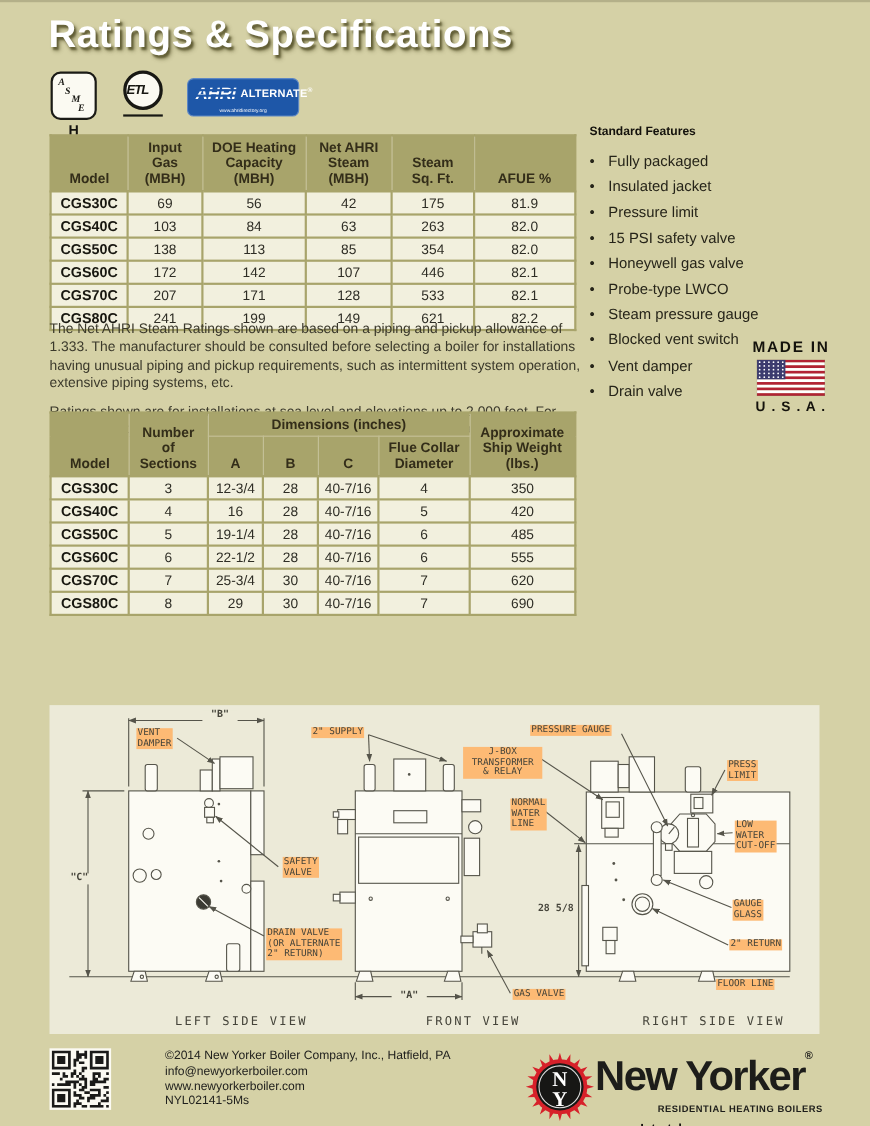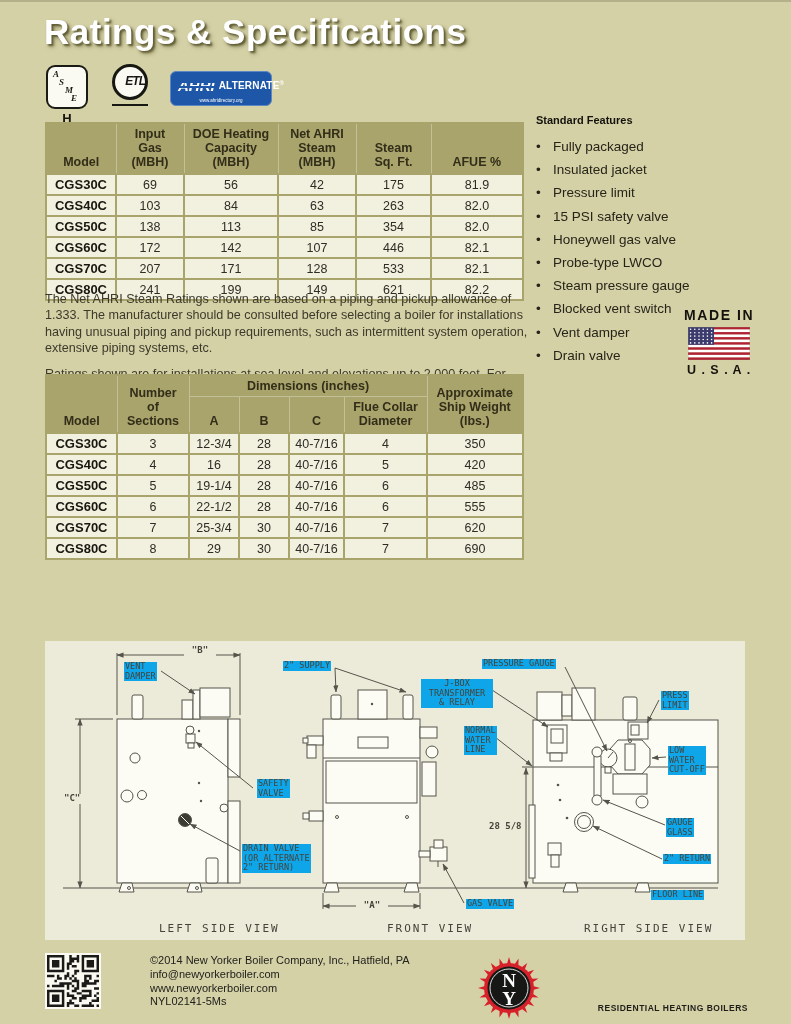--- a/index.html
+++ b/index.html
@@ -16,21 +16,21 @@
   
   .logos{position:absolute;left:46px;top:62px;width:240px;height:64px;}
   .asme{position:absolute;left:0;top:3px;width:42px;height:58px;text-align:center;}
   .asme .stamp{position:relative;width:38px;height:40px;margin:0 auto;background:#fbfaf2;
                border:2px solid #1b1b16;border-radius:9px;}
   .asme .stamp span{position:absolute;font-family:"Liberation Serif",serif;font-style:italic;
                font-weight:700;font-size:9px;color:#1b1b16;}
   .asme .l1{left:5px;top:2px;} .asme .l2{left:11px;top:10px;}
   .asme .l3{left:17px;top:18px;} .asme .l4{left:23px;top:26px;}
   .asme .code{display:block;margin-top:2px;font-weight:700;font-size:13px;color:#15140f;}
-  .etl{position:absolute;left:58px;top:0;width:52px;height:64px;text-align:right;}
+  .etl{position:absolute;left:58px;top:0;width:52px;height:64px;text-align:left;}
   .etl .ring{position:relative;width:30px;height:30px;margin:2px auto 0;border:3px solid #181813;
              border-radius:50%;background:#fbfaf2;}
   .etl .ring b{position:absolute;left:0;right:0;top:7px;font-size:12px;font-style:italic;
              letter-spacing:-1px;color:#181813;}
   .etl .us{position:absolute;left:38px;top:26px;font-size:8px;font-weight:700;color:#181813;margin-left:36px;}
   .etl .bar{width:36px;height:2px;background:#181813;margin:4px auto 1px;}
   .etl .brand{font-size:12px;font-weight:700;color:#15140f;letter-spacing:-.3px;}
   .ahri{position:absolute;left:124px;top:9px;width:100px;height:33px;background:#1e57a8;
         border:1px solid #5d87c4;border-radius:6px;color:#fff;}
   .ahri .row{position:absolute;left:7px;top:5px;display:flex;align-items:center;}
@@ -69,21 +69,21 @@
   
   .madein{position:absolute;left:684px;top:307px;width:70px;text-align:center;color:#14120c;}
   .madein .top{font-size:14px;font-weight:700;letter-spacing:1.6px;white-space:nowrap;}
   .madein svg{display:block;margin:4px auto 3px;}
   .madein .bot{font-size:12.5px;font-weight:700;letter-spacing:1px;white-space:nowrap;}
 
   
   .diagram{position:absolute;left:45px;top:641px;width:700px;height:299px;background:#ecead8;}
   .diagram svg.art{position:absolute;left:0;top:0;}
   .dl{position:absolute;font-family:"DejaVu Sans Mono",monospace;font-size:8.5px;
-      line-height:9.5px;color:#45443a;white-space:pre-line;background:#0ea5e9;padding:0 1px;}
+      line-height:9.5px;color:#45443a;white-space:pre-line;background:#fdba74;padding:0 1px;}
   .dl.dim{font-size:9px;font-weight:700;background:#ecead8;}
   .dl.cap{font-size:11px;letter-spacing:2px;background:none;color:#45443a;}
   .dl.ctr{text-align:center;}
 
   
   .qr{position:absolute;left:45px;top:953px;width:56px;height:56px;background:#fbfaf2;
       padding:2px;box-sizing:border-box;}
   .finfo{position:absolute;left:150px;top:954px;font-size:11px;line-height:13.8px;color:#21211e;}
   .brand{position:absolute;left:478px;top:957px;width:272px;height:62px;}
   .brand .gear{position:absolute;left:0;top:0;}
@@ -542,16 +542,17 @@
 
   <div class="brand">
     <svg class="gear" width="62" height="62" viewBox="0 0 62 62">
       <circle cx="31" cy="31" r="25" fill="#d7212a"></circle>
       <path id="gear-teeth" fill="#d7212a" d="M54.91,28.93L62.00,31.00L54.91,33.07zM54.38,36.42L60.48,40.58L53.10,40.36zM51.56,43.38L56.08,49.22L49.13,46.73zM46.73,49.13L49.22,56.08L43.38,51.56zM40.36,53.10L40.58,60.48L36.42,54.38zM33.07,54.91L31.00,62.00L28.93,54.91zM25.58,54.38L21.42,60.48L21.64,53.10zM18.62,51.56L12.78,56.08L15.27,49.13zM12.87,46.73L5.92,49.22L10.44,43.38zM8.90,40.36L1.52,40.58L7.62,36.42zM7.09,33.07L0.00,31.00L7.09,28.93zM7.62,25.58L1.52,21.42L8.90,21.64zM10.44,18.62L5.92,12.78L12.87,15.27zM15.27,12.87L12.78,5.92L18.62,10.44zM21.64,8.90L21.42,1.52L25.58,7.62zM28.93,7.09L31.00,0.00L33.07,7.09zM36.42,7.62L40.58,1.52L40.36,8.90zM43.38,10.44L49.22,5.92L46.73,12.87zM49.13,15.27L56.08,12.78L51.56,18.62zM53.10,21.64L60.48,21.42L54.38,25.58z"></path>
       <circle cx="31" cy="31" r="21.5" fill="#171715"></circle>
       <circle cx="31" cy="31" r="19" fill="none" stroke="#ffffff" stroke-width="1" opacity=".85"></circle>
       <text x="31" y="30" text-anchor="middle" font-family="Liberation Serif, serif" font-weight="700" font-size="19" fill="#ffffff" id="mono-n">N</text>
       <text x="31" y="48" text-anchor="middle" font-family="Liberation Serif, serif" font-weight="700" font-size="19" fill="#ffffff" id="mono-y">Y</text>
     </svg>
+    <div class="name"><span>New Yorker</span><sup>®</sup></div>
     <div class="tag">RESIDENTIAL HEATING BOILERS</div>
   </div>
 
 </div>
 
 </body></html>

